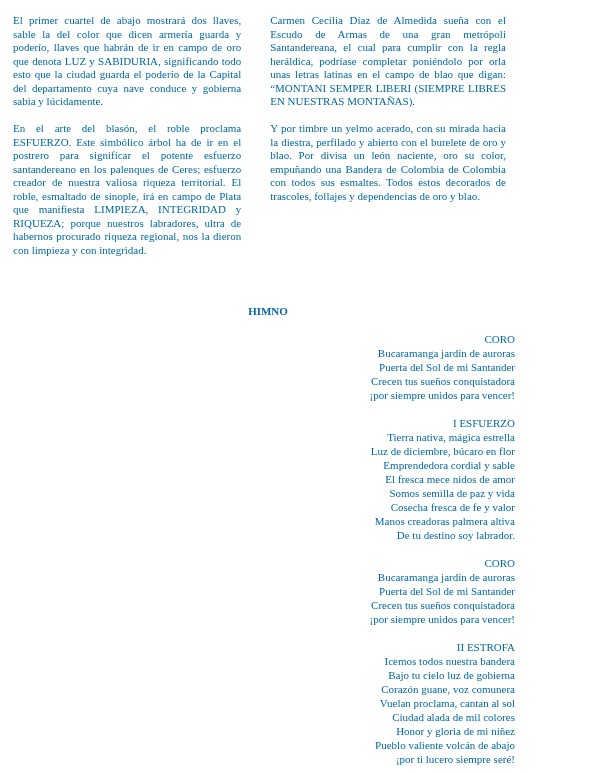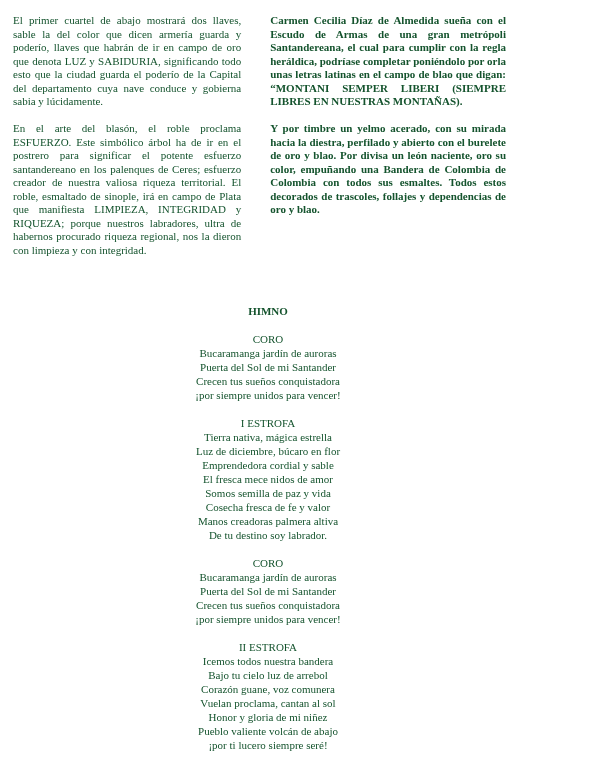--- a/index.html
+++ b/index.html
@@ -6,50 +6,51 @@
     margin: 0;
     padding: 0;
     background: #ffffff;
   }
   .page {
     position: relative;
     width: 515px;
     height: 773px;
     background: #ffffff;
     font-family: "Liberation Serif", serif;
-    color: #14532d;
+    color: #0369a1;
     overflow: hidden;
   }
   .columns {
     display: flex;
     padding: 14px 9px 0 13px;
     gap: 29px;
   }
   .col { }
   .col-left  { width: 270px; }
-  .col-right { width: 279px; font-weight: bold; }
+  .col-right { width: 279px; }
   .col p {
     margin: 0 0 13.5px 0;
     font-size: 11px;
     line-height: 13.5px;
     text-align: justify;
   }
   .hymn {
     margin-top: 33px;
     text-align: center;
     font-size: 11px;
     line-height: 14px;
     padding-left: 21px;
   }
   .hymn-title {
     font-weight: bold;
     margin-bottom: 14px;
   }
   .stanza {
     margin-bottom: 14px;
+    text-align: right;
   }
   .stanza-label { }
   .stanza-line { }
 </style>
 </head>
 <body>
 
 <div class="page">
   <div class="columns">
     <div class="col col-left" id="col-left">
@@ -65,42 +66,43 @@
     <div class="hymn-title">HIMNO</div>
     <div id="stanzas">
         <div class="stanza">
           <div class="stanza-label">CORO</div>
           <div class="stanza-line">Bucaramanga jardín de auroras</div>
           <div class="stanza-line">Puerta del Sol de mi Santander</div>
           <div class="stanza-line">Crecen tus sueños conquistadora</div>
           <div class="stanza-line">¡por siempre unidos para vencer!</div>
         </div>
         <div class="stanza">
-          <div class="stanza-label">I ESTROFA</div>
+          <div class="stanza-label">I ESFUERZO</div>
           <div class="stanza-line">Tierra nativa, mágica estrella</div>
           <div class="stanza-line">Luz de diciembre, búcaro en flor</div>
           <div class="stanza-line">Emprendedora cordial y sable</div>
           <div class="stanza-line">El fresca mece nidos de amor</div>
           <div class="stanza-line">Somos semilla de paz y vida</div>
           <div class="stanza-line">Cosecha fresca de fe y valor</div>
           <div class="stanza-line">Manos creadoras palmera altiva</div>
           <div class="stanza-line">De tu destino soy labrador.</div>
         </div>
         <div class="stanza">
           <div class="stanza-label">CORO</div>
           <div class="stanza-line">Bucaramanga jardín de auroras</div>
           <div class="stanza-line">Puerta del Sol de mi Santander</div>
           <div class="stanza-line">Crecen tus sueños conquistadora</div>
           <div class="stanza-line">¡por siempre unidos para vencer!</div>
         </div>
         <div class="stanza">
           <div class="stanza-label">II ESTROFA</div>
           <div class="stanza-line">Icemos todos nuestra bandera</div>
-          <div class="stanza-line">Bajo tu cielo luz de arrebol</div>
+          <div class="stanza-line">Bajo tu cielo luz de gobierna</div>
           <div class="stanza-line">Corazón guane, voz comunera</div>
           <div class="stanza-line">Vuelan proclama, cantan al sol</div>
+          <div class="stanza-line">Ciudad alada de mil colores</div>
           <div class="stanza-line">Honor y gloria de mi niñez</div>
           <div class="stanza-line">Pueblo valiente volcán de abajo</div>
           <div class="stanza-line">¡por ti lucero siempre seré!</div>
         </div>
       </div>
   </div>
 </div>
 
 </body></html>

